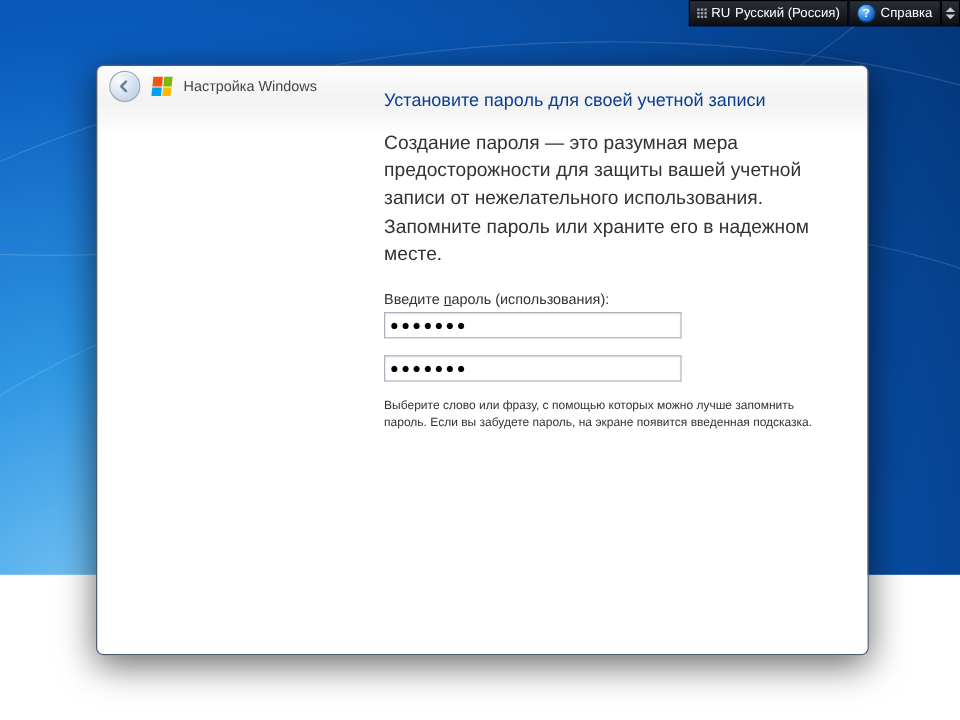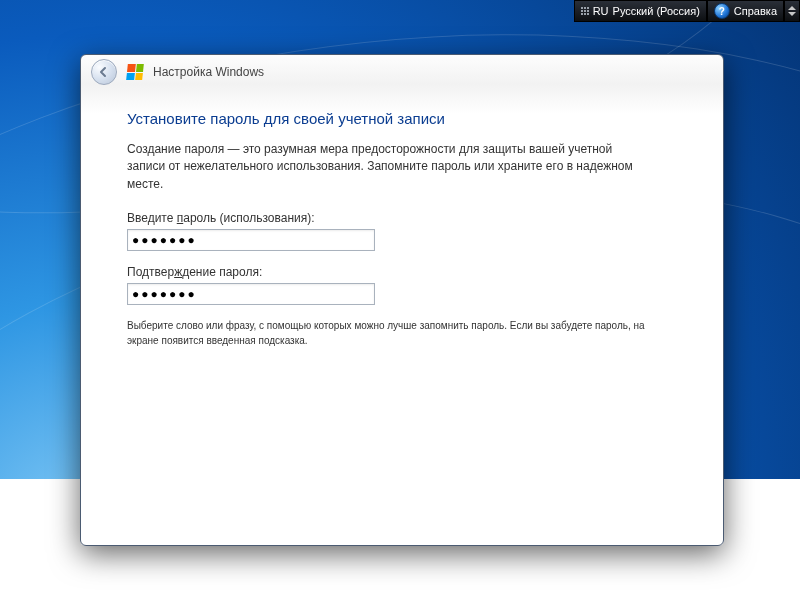--- a/index.html
+++ b/index.html
@@ -109,21 +109,20 @@
     position: absolute;
     left: 80px;
     top: 54px;
     width: 642px;
     height: 490px;
     background: linear-gradient(to bottom, #fdfdfd 0%, #f2f2f2 6%, #ffffff 12%, #ffffff 100%);
     border: 1px solid #4b5b72;
     border-radius: 6px;
     box-shadow: 0 8px 30px rgba(0,0,0,0.6);
     display: flex;
-    flex-direction: column;
   }
   .window-header {
     height: 34px;
     display: flex;
     align-items: center;
     padding: 0 10px;
     gap: 10px;
     border-bottom: 1px solid transparent;
   }
   .back-btn {
@@ -159,21 +158,21 @@
     color: #333;
     overflow: hidden;
   }
   .page-title {
     color: #0b3d91;
     font-size: 15px;
     margin: 8px 0 14px 0;
     font-weight: normal;
   }
   .description {
-    font-size: 12px;
+    font-size: 16px;
     color: #333;
     line-height: 1.45;
     margin-bottom: 18px;
     max-width: 520px;
   }
   .field-group { margin-bottom: 14px; }
   .field-label {
     font-size: 12px;
     color: #333;
     margin-bottom: 4px;
@@ -278,21 +277,20 @@
     <div class="window-body">
       <h1 class="page-title">Установите пароль для своей учетной записи</h1>
       <p class="description">Создание пароля — это разумная мера предосторожности для защиты вашей учетной записи от нежелательного использования. Запомните пароль или храните его в надежном месте.</p>
 
       <div class="field-group">
         <label class="field-label"><span>Введите </span><span class="ul">п</span><span>ароль (использования):</span></label>
         <input type="text" class="text-input pw" value="●●●●●●●" style="">
       </div>
 
       <div class="field-group">
-        <label class="field-label"><span>Подтвер</span><span class="ul">ж</span><span>дение пароля:</span></label>
         <input type="text" class="text-input pw" value="●●●●●●●" style="">
       </div>
 
 
       <p class="hint-desc">Выберите слово или фразу, с помощью которых можно лучше запомнить пароль. Если вы забудете пароль, на экране появится введенная подсказка.</p>
     </div>
 
   </div>
 </div>
 

